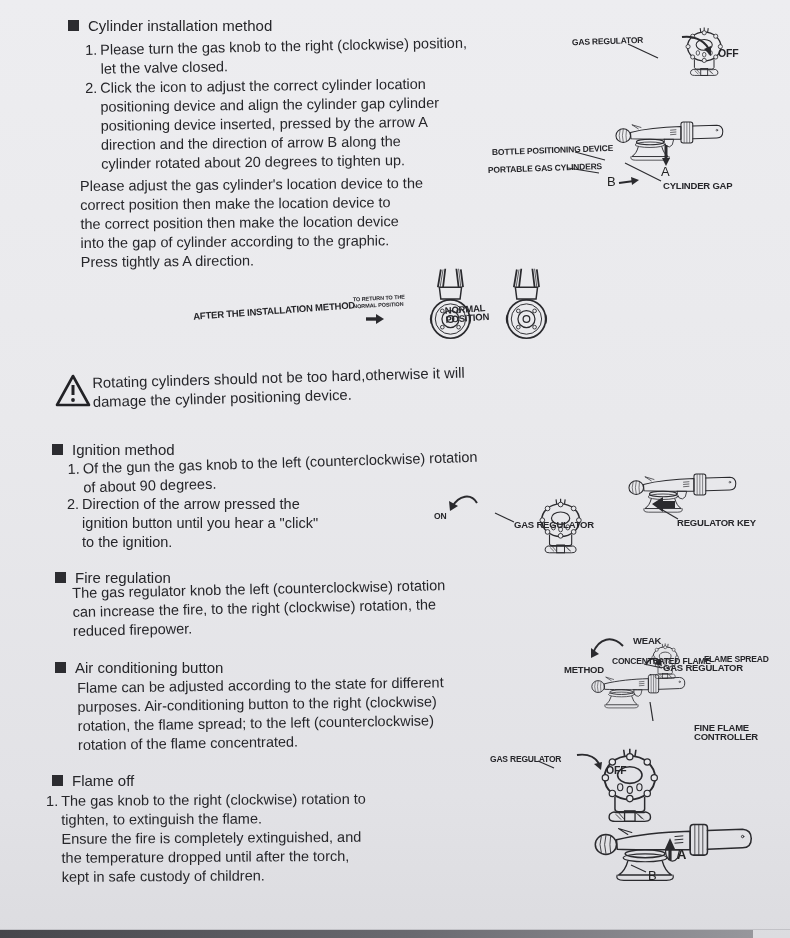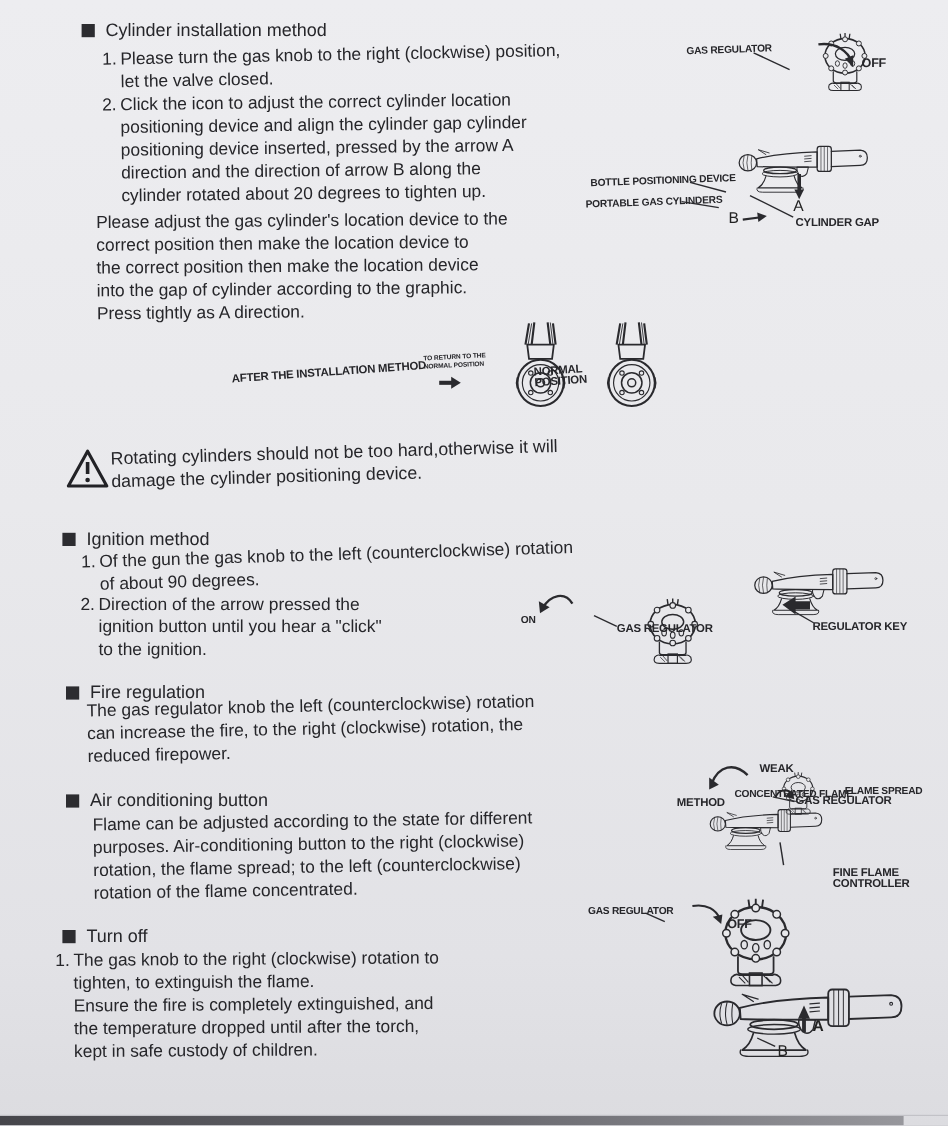--- a/index.html
+++ b/index.html
@@ -253,21 +253,21 @@
       </g>
       <polygon points="122,16 114,14 120,8" fill="#2a2a2e"></polygon>
     </svg>
     <div class="dlabel" style="left:32px;top:7px;padding-left:40px;">CONCENTRATED FLAME</div>
     <div class="dlabel" style="left:124px;top:5px;padding-left:40px;">FLAME SPREAD</div>
     <div class="dlabel" style="left:106px;top:73px;font-size:9.5px;padding-left:48px;">FINE FLAME CONTROLLER</div>
   </div>
 
   <div class="sec-header" style="left:52px;top:772px;">
     <span class="bullet"></span>
-    <span>Turn off</span>
+    <span>Flame off</span>
   </div>
 
   <div class="step" style="left:46px;top:792px;transform:rotate(-0.4deg);transform-origin:left top;">
     <span class="num">1.</span>
     <span class="multiline">The gas knob to the right (clockwise) rotation to
 tighten, to extinguish the flame.
 Ensure the fire is completely extinguished, and
 the temperature dropped until after the torch,
 kept in safe custody of  children.</span>
   </div>

